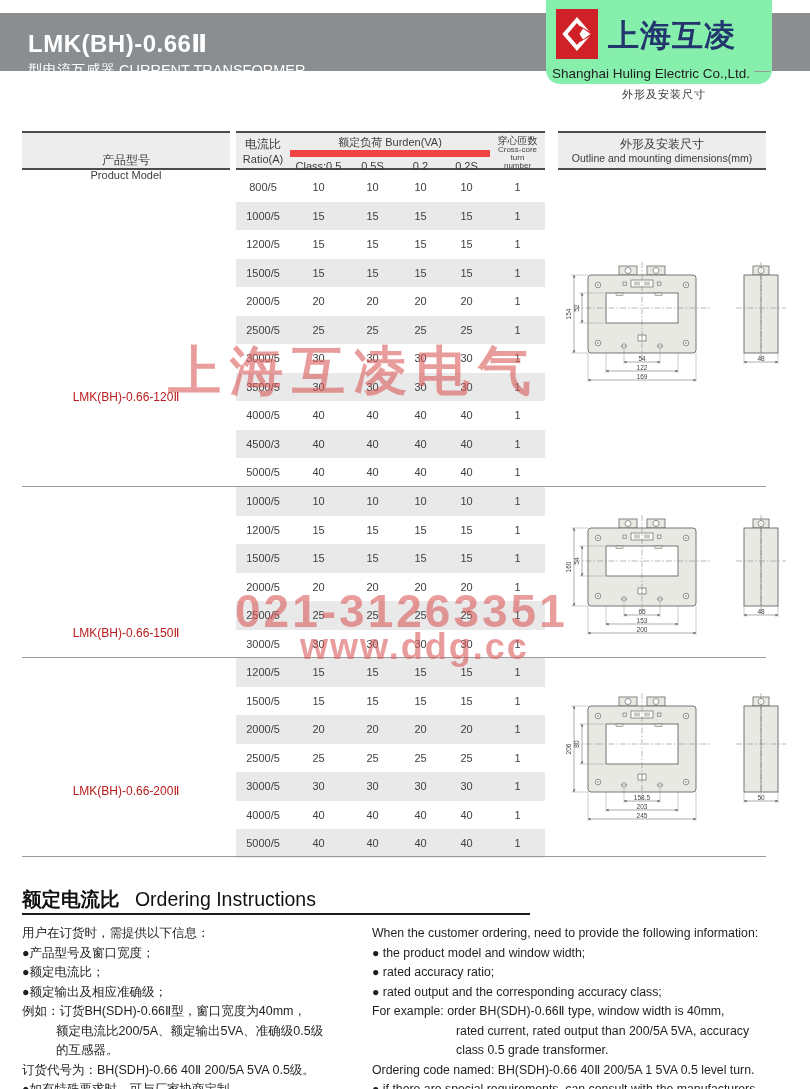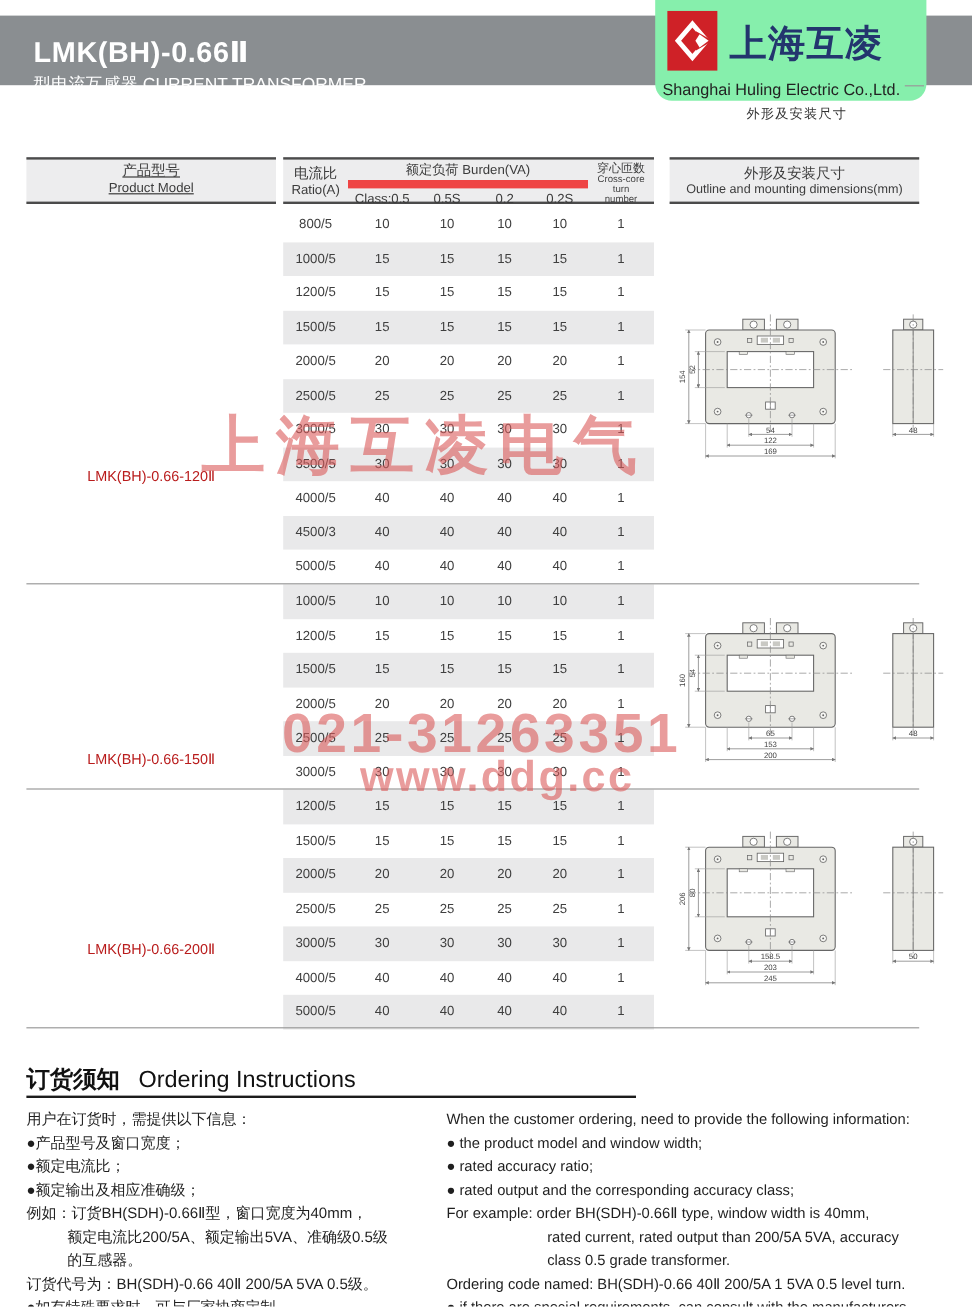--- a/index.html
+++ b/index.html
@@ -13,21 +13,21 @@
   .logo-box{position:absolute;left:546px;top:0;width:226px;height:84px;background:#86efac;border-radius:0 0 14px 14px;z-index:2;}
   .logo-row{display:flex;align-items:center;margin:9px 0 0 10px;}
   .logo-cn{font-size:31px;font-weight:bold;color:#23356e;margin-left:10px;letter-spacing:1px;}
   .logo-en{font-size:13.5px;color:#222;margin:3px 0 0 6px;white-space:nowrap;}
   .logo-dash{position:absolute;right:2px;bottom:12px;width:16px;height:1px;background:#999;}
   .section-label{position:absolute;left:622px;top:87px;font-size:11px;color:#333;letter-spacing:1px;}
 
   
   .hd-box{position:absolute;top:131px;height:39px;background:#ededee;border-top:2px solid #4b4b4b;
           border-bottom:2px solid #4b4b4b;box-sizing:border-box;text-align:center;}
-  .hd-product{left:22px;width:208px;padding-top:2px;text-decoration:underline;}
+  .hd-product{left:22px;width:208px;padding-top:20px;}
   .hd-mid{left:236px;width:309px;display:flex;}
   .hd-outline{left:558px;width:208px;padding-top:4px;}
   .hd-cn{font-size:12px;line-height:15px;}
   .hd-en{font-size:11px;line-height:14px;}
   .hd-en-sm{font-size:10.5px;line-height:13px;}
   .hc-ratio{width:54px;padding-top:4px;}
   .hc-burden{width:200px;}
   .hc-burden .bt{height:17px;line-height:18px;border-bottom:7px solid #ef4444;font-size:11px;}
   .hc-burden .bcols{display:flex;height:18px;align-items:center;font-size:11px;}
   .bc1{width:57px;text-align:center;} .bc2{width:51px;text-align:center;}
@@ -534,21 +534,21 @@
       <line x1="220" y1="104" x2="220" y2="115" stroke="#999" stroke-width="0.5"></line>
       <line x1="186" y1="113" x2="220" y2="113" stroke="#777" stroke-width="0.6" marker-start="url(#ah2)" marker-end="url(#ah2)"></line>
       <text x="203" y="111.5" font-size="6.5" fill="#444" text-anchor="middle" font-family="Liberation Sans, DejaVu Sans, sans-serif">50</text>
     </svg>
 
   <div class="wm wm1">上海互凌电气</div>
   <div class="wm wm2">021-31263351</div>
   <div class="wm wm3">www.ddg.cc</div>
 
   <div class="oi-head">
-    <span class="cn">订货须知</span>
+    <span class="cn">额定电流比</span>
     <span class="en">Ordering Instructions</span>
   </div>
   <div class="oi-rule"></div>
   <div class="oi-col oi-left">
       <div class="oi-line">用户在订货时，需提供以下信息：</div>
       <div class="oi-line">●产品型号及窗口宽度；</div>
       <div class="oi-line">●额定电流比；</div>
       <div class="oi-line">●额定输出及相应准确级；</div>
       <div class="oi-line">例如：订货BH(SDH)-0.66Ⅱ型，窗口宽度为40mm，</div>
       <div class="oi-line ind1">额定电流比200/5A、额定输出5VA、准确级0.5级</div>

